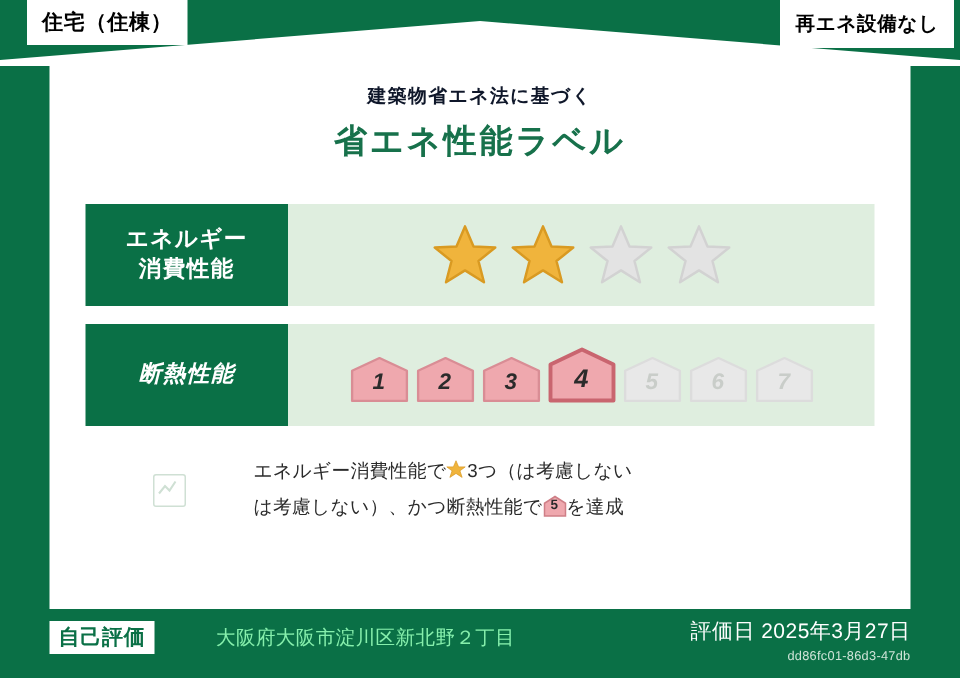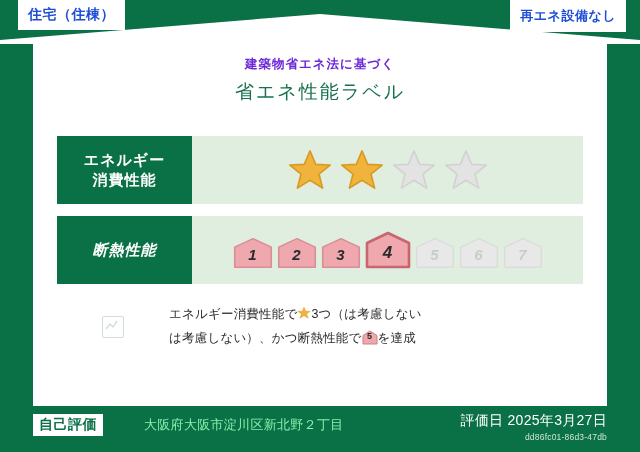--- a/index.html
+++ b/index.html
@@ -12,37 +12,37 @@
   }
   .label-root{position:absolute;inset:0;background:#0a7046;}
 
   
   .header{position:absolute;left:0;top:0;width:640px;height:44px;}
   .header svg{display:block;}
 
   .tab{
     position:absolute;top:0;background:#ffffff;
     display:flex;align-items:center;justify-content:center;
-    color:#1d4ed8;font-weight:bold;letter-spacing:.5px;
+    color:#000000;font-weight:bold;letter-spacing:.5px;
   }
   .tab-left{left:18px;height:30px;padding:0 10px;font-size:14px;}
-  .tab-right{right:14px;height:32px;padding:0 10px;font-size:13px;margin-left:10px;}
+  .tab-right{right:4px;height:32px;padding:0 10px;font-size:13px;margin-left:10px;}
 
   
   .card{
     position:absolute;left:33px;top:38px;width:574px;height:368px;
     background:#ffffff;
   }
 
   .title-wrap{text-align:center;padding-top:18px;}
   .title-sub{
-    color:#6d28d9;font-size:12.5px;font-weight:bold;letter-spacing:1px;
+    color:#0f172a;font-size:12.5px;font-weight:bold;letter-spacing:1px;
   }
   .title-main{
-    color:#17714b;font-size:19px;font-weight:normal;letter-spacing:2px;
+    color:#17714b;font-size:22px;font-weight:bold;letter-spacing:2px;
     margin-top:6px;
   }
 
   
   .row{
     position:absolute;left:24px;width:526px;height:68px;
     display:flex;align-items:stretch;border-radius:20px;
   }
   .row-energy{top:98px;}
   .row-insul{top:178px;font-style:italic;}

